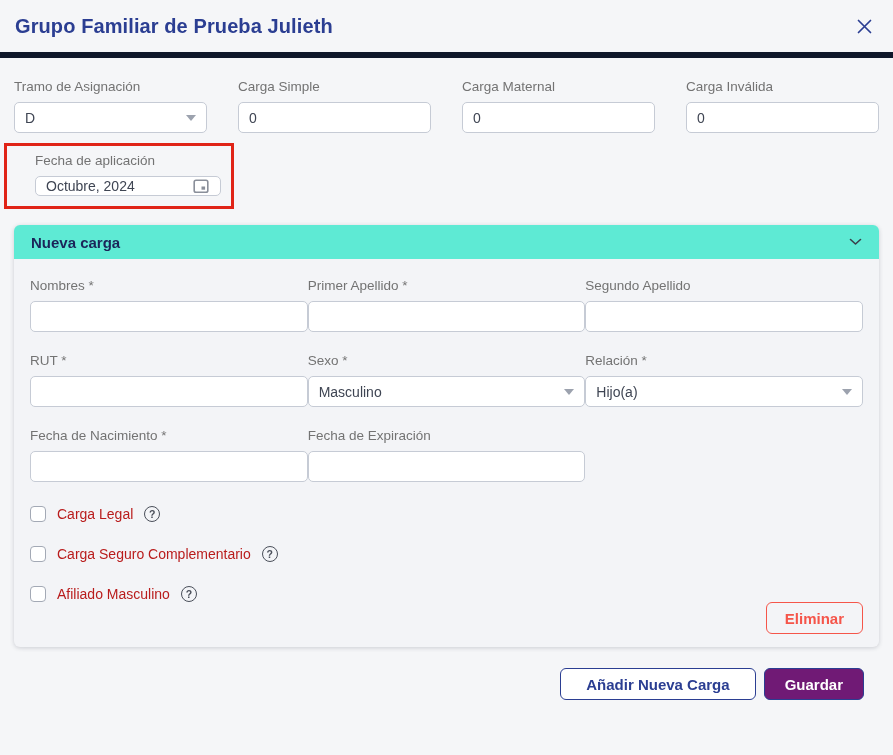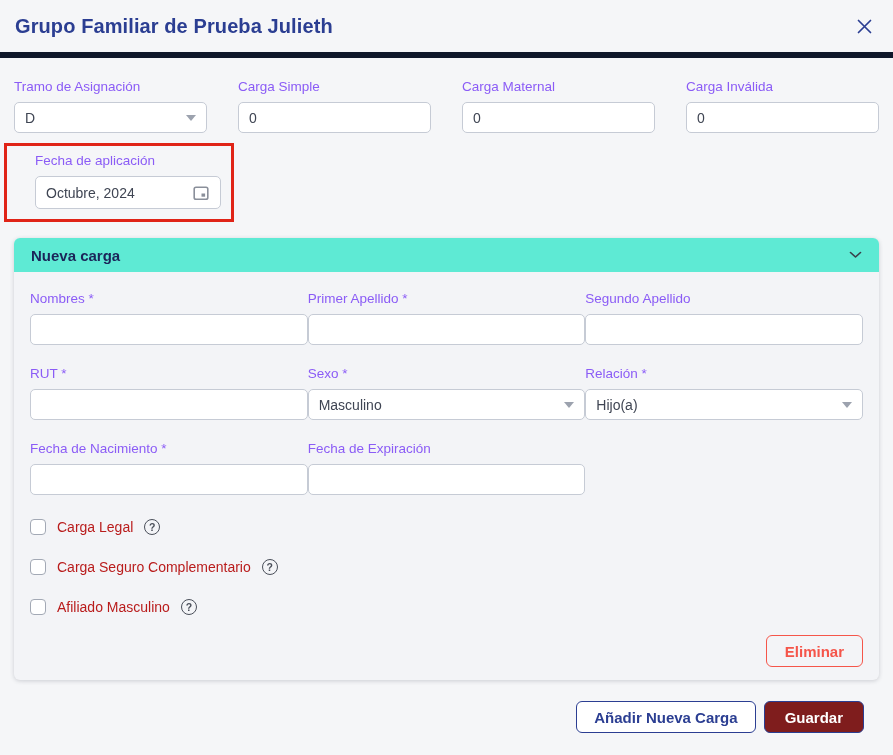--- a/index.html
+++ b/index.html
@@ -34,21 +34,21 @@
   .content { padding: 0 14px; }
   .row-top {
     display: grid;
     grid-template-columns: repeat(4, 1fr);
     column-gap: 31px;
     margin-top: 21px;
   }
   .fld-label {
     display: block;
     font-size: 13.5px;
-    color: #8b5cf6;
+    color: #737373;
     margin-bottom: 8px;
     white-space: nowrap;
   }
   .ctrl {
     background: #FFFFFF;
     border: 1px solid #C6CBD5;
     border-radius: 5px;
     height: 31px;
     width: 100%;
     display: flex;
@@ -66,21 +66,21 @@
     border-top: 6px solid #9CA2AE;
     margin-left: 8px;
   }
   
   .red-annotation {
     display: inline-block;
     border: 3px solid #E02417;
     padding: 7px 10px 10px 28px;
     margin: 10px 0 0 -10px;
   }
-  .date-ctrl { width: 186px; height: 33px; cursor: pointer; }
+  .date-ctrl { width: 186px; height: 20px; cursor: pointer; }
   
   .panel {
     margin-top: 16px;
     border-radius: 6px;
     background: #F3F4F7;
     box-shadow: 0 1px 4px rgba(60,64,80,0.22);
   }
   .panel-header {
     height: 34px;
     background: #5eead4;
@@ -124,21 +124,21 @@
     border-radius: 50%;
     display: inline-flex;
     align-items: center;
     justify-content: center;
     font-size: 10.5px;
     font-weight: 700;
     color: #4A4F5A;
     cursor: pointer;
   }
   
-  .eliminar-row { display: flex; justify-content: flex-end; margin-top: 20px; }
+  .eliminar-row { display: flex; justify-content: flex-end; }
   .btn {
     font-family: "Liberation Sans", sans-serif;
     font-size: 15px;
     font-weight: 700;
     border-radius: 6px;
     height: 32px;
     cursor: pointer;
     display: inline-flex;
     align-items: center;
     justify-content: center;
@@ -152,25 +152,25 @@
   .footer {
     display: flex;
     justify-content: flex-end;
     gap: 8px;
     padding: 21px 15px 0 15px;
   }
   .btn-blue-outline {
     color: #2B3E92;
     background: #FFFFFF;
     border: 1px solid #2B3E92;
-    padding: 0 17px;
+    padding: 0 25px;
   }
   .btn-blue-solid {
     color: #FFFFFF;
-    background: #7f1d1d;
+    background: #701a75;
     border: 1px solid #2B3E92;
     padding: 0 20px;
   }
   .select-text { flex: 1; text-align: left; }
   svg { display: block; }
 </style>
 </head>
 <body>
 
 <div class="dlg-header">

